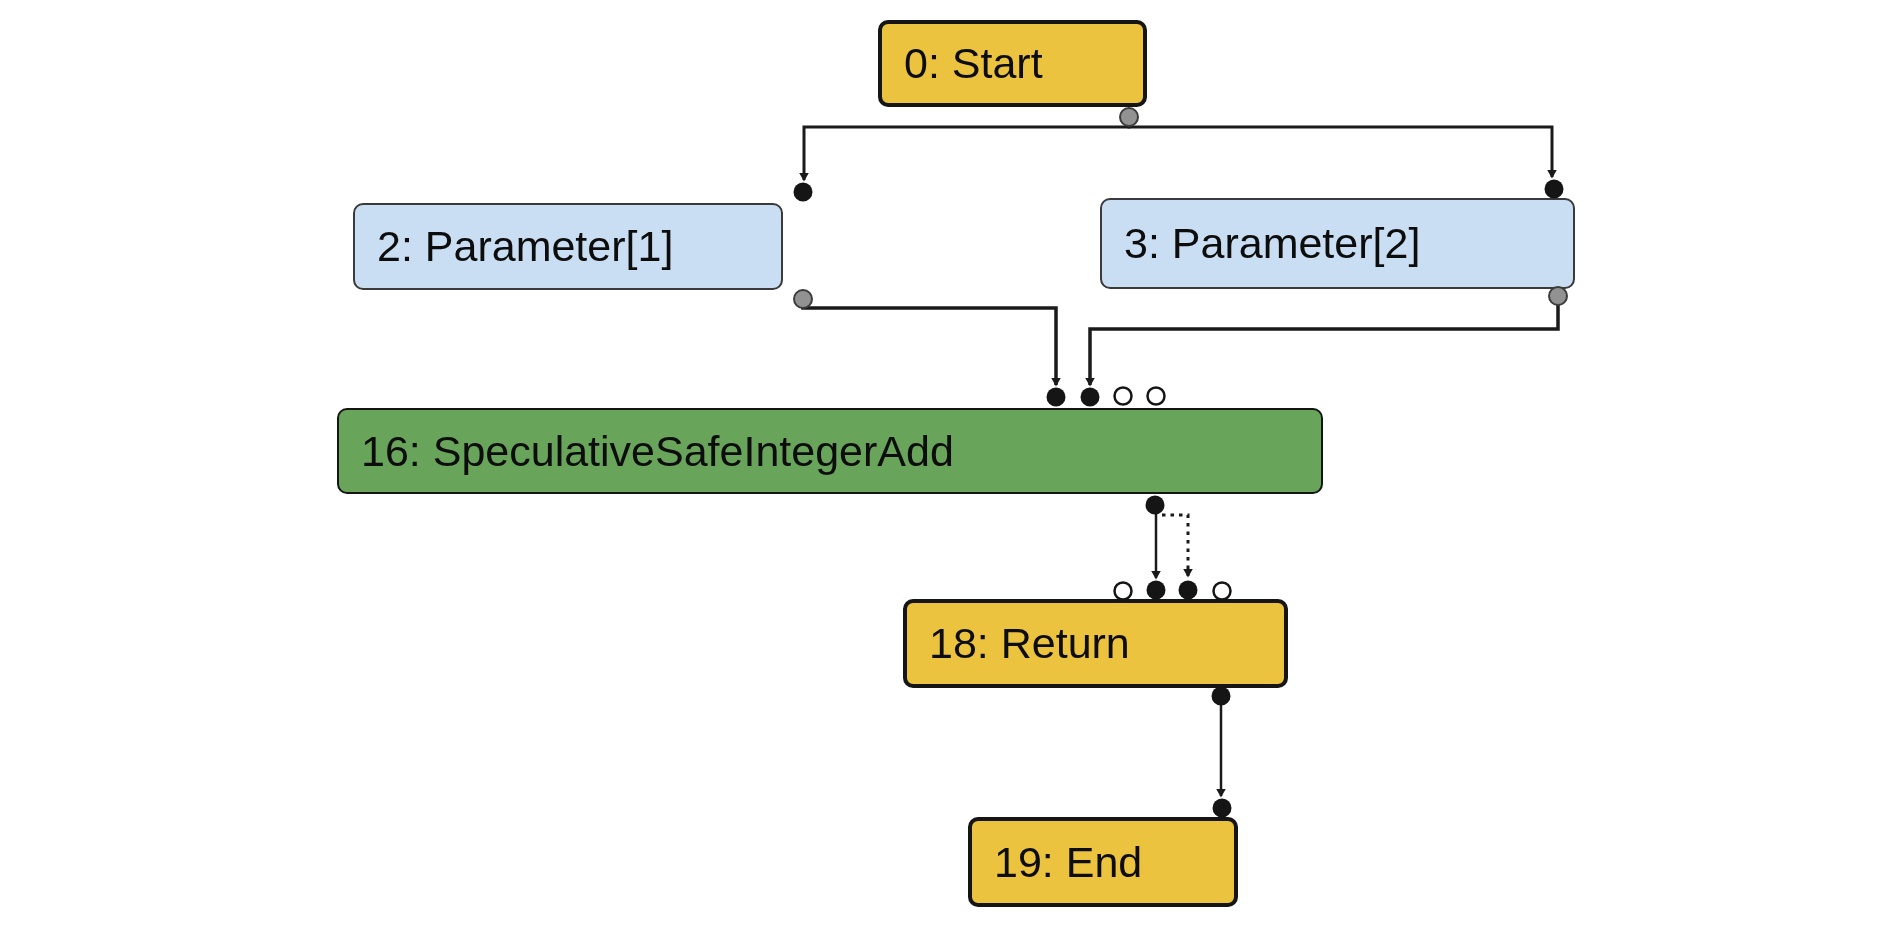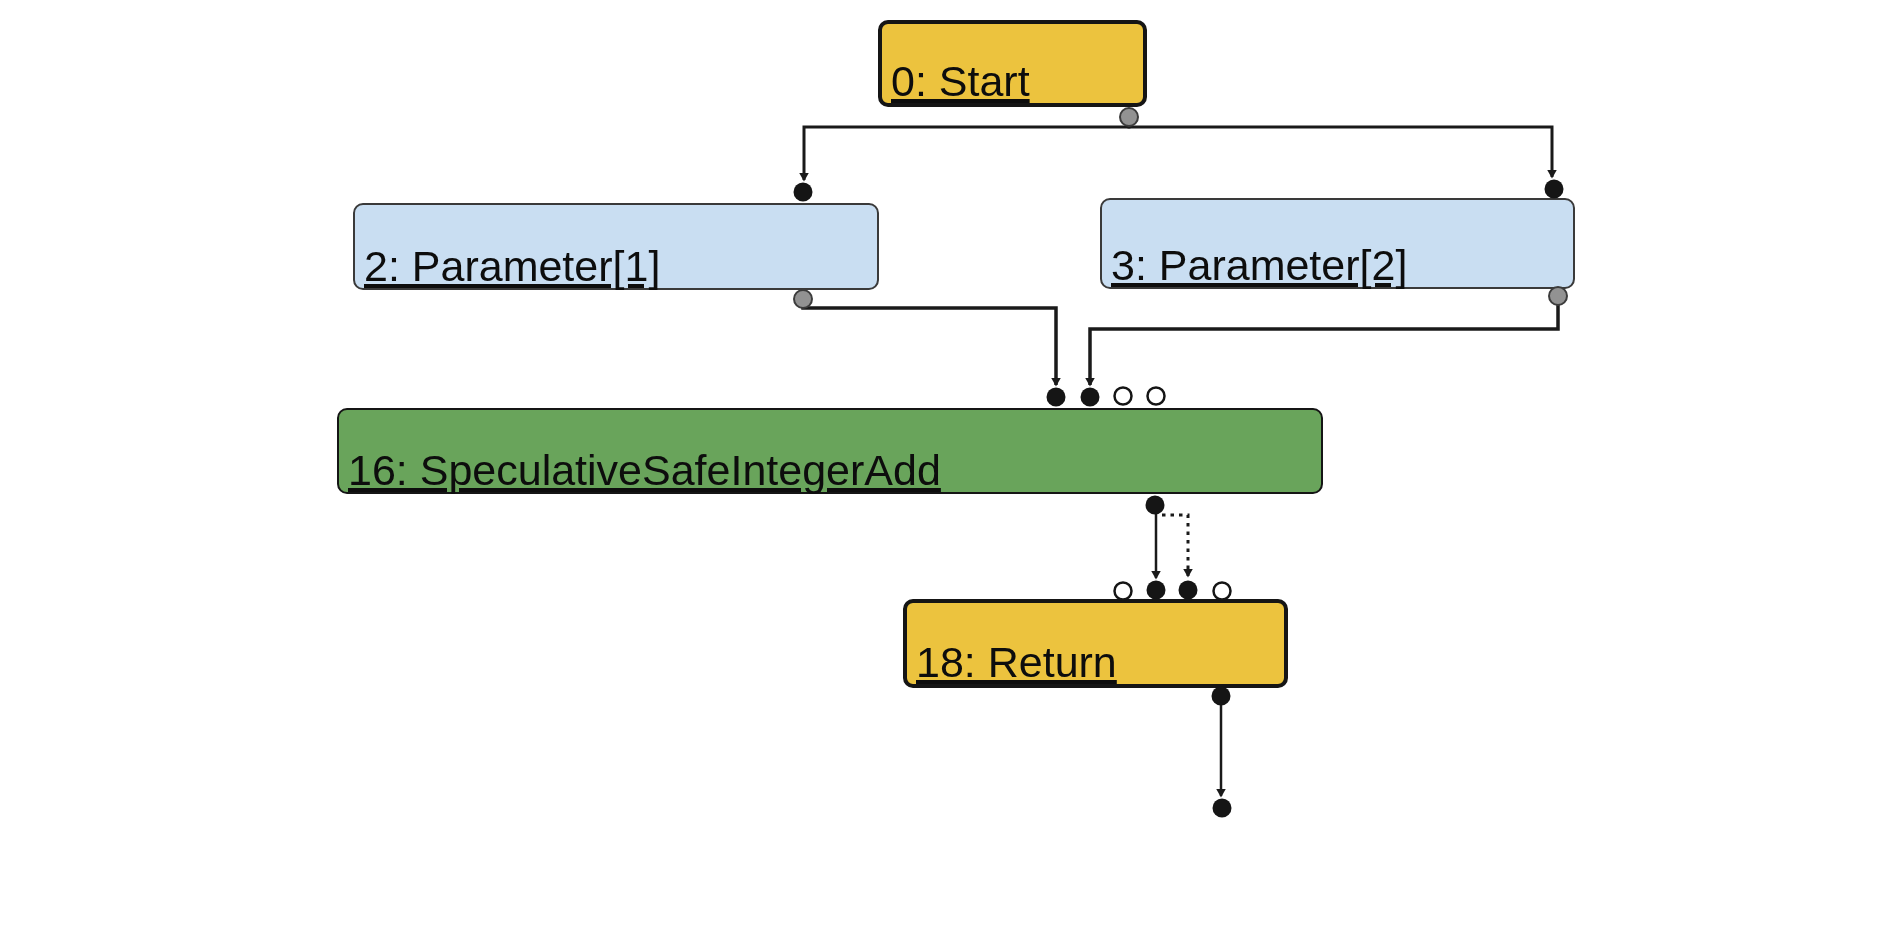--- a/index.html
+++ b/index.html
@@ -21,44 +21,43 @@
     top: 0;
     pointer-events: none;
   }
   #edges-layer { z-index: 1; }
   #ports-layer { z-index: 3; }
   .node {
     position: absolute;
     box-sizing: border-box;
     border-radius: 10px;
     display: flex;
-    align-items: flex-end;
-    padding-left: 9px;
+    align-items: center;
+    padding-left: 22px;
     font-size: 43px;
     line-height: 1;
     color: #0d0d0d;
     white-space: nowrap;
     z-index: 2;
     cursor: pointer;
-    text-decoration: underline;
   }
   .node.control {
     background: #ECC33E;
     border: 4px solid #151515;
   }
   .node.input {
     background: #C9DEF2;
     border: 2px solid #3a3a3a;
   }
   .node.simplified {
     background: #69A45B;
     border: 2.5px solid #151515;
   }
   #node-start  { left: 878px;  top: 20px;  width: 269px; height: 87px; }
-  #node-param1 { left: 353px;  top: 203px; width: 526px; height: 87px; }
+  #node-param1 { left: 353px;  top: 203px; width: 430px; height: 87px; }
   #node-param2 { left: 1100px; top: 198px; width: 475px; height: 91px; }
   #node-add    { left: 337px;  top: 408px; width: 986px; height: 86px; }
   #node-return { left: 903px;  top: 599px; width: 385px; height: 89px; }
   #node-end    { left: 968px;  top: 817px; width: 270px; height: 90px; }
 
   .edge {
     fill: none;
     stroke: #1a1a1a;
   }
   .edge.w3  { stroke-width: 3; }
@@ -103,20 +102,23 @@
   </div>
 
   <div class="node simplified" id="node-add">
     <span>16: SpeculativeSafeIntegerAdd</span>
   </div>
 
   <div class="node control" id="node-return">
     <span>18: Return</span>
   </div>
 
+  <div class="node control" id="node-end">
+    <span>19: End</span>
+  </div>
 
   <svg id="ports-layer" class="layer" width="1890" height="934" viewBox="0 0 1890 934">
     <circle class="port-gray" cx="1129" cy="117" r="9"></circle>
     <circle class="port-black" cx="803" cy="192" r="9.5"></circle>
     <circle class="port-gray" cx="803" cy="299" r="9"></circle>
     <circle class="port-black" cx="1554" cy="189" r="9.5"></circle>
     <circle class="port-gray" cx="1558" cy="296" r="9"></circle>
     <circle class="port-black" cx="1056" cy="397" r="9.5"></circle>
     <circle class="port-black" cx="1090" cy="397" r="9.5"></circle>
     <circle class="port-white" cx="1123" cy="396" r="8.5"></circle>

